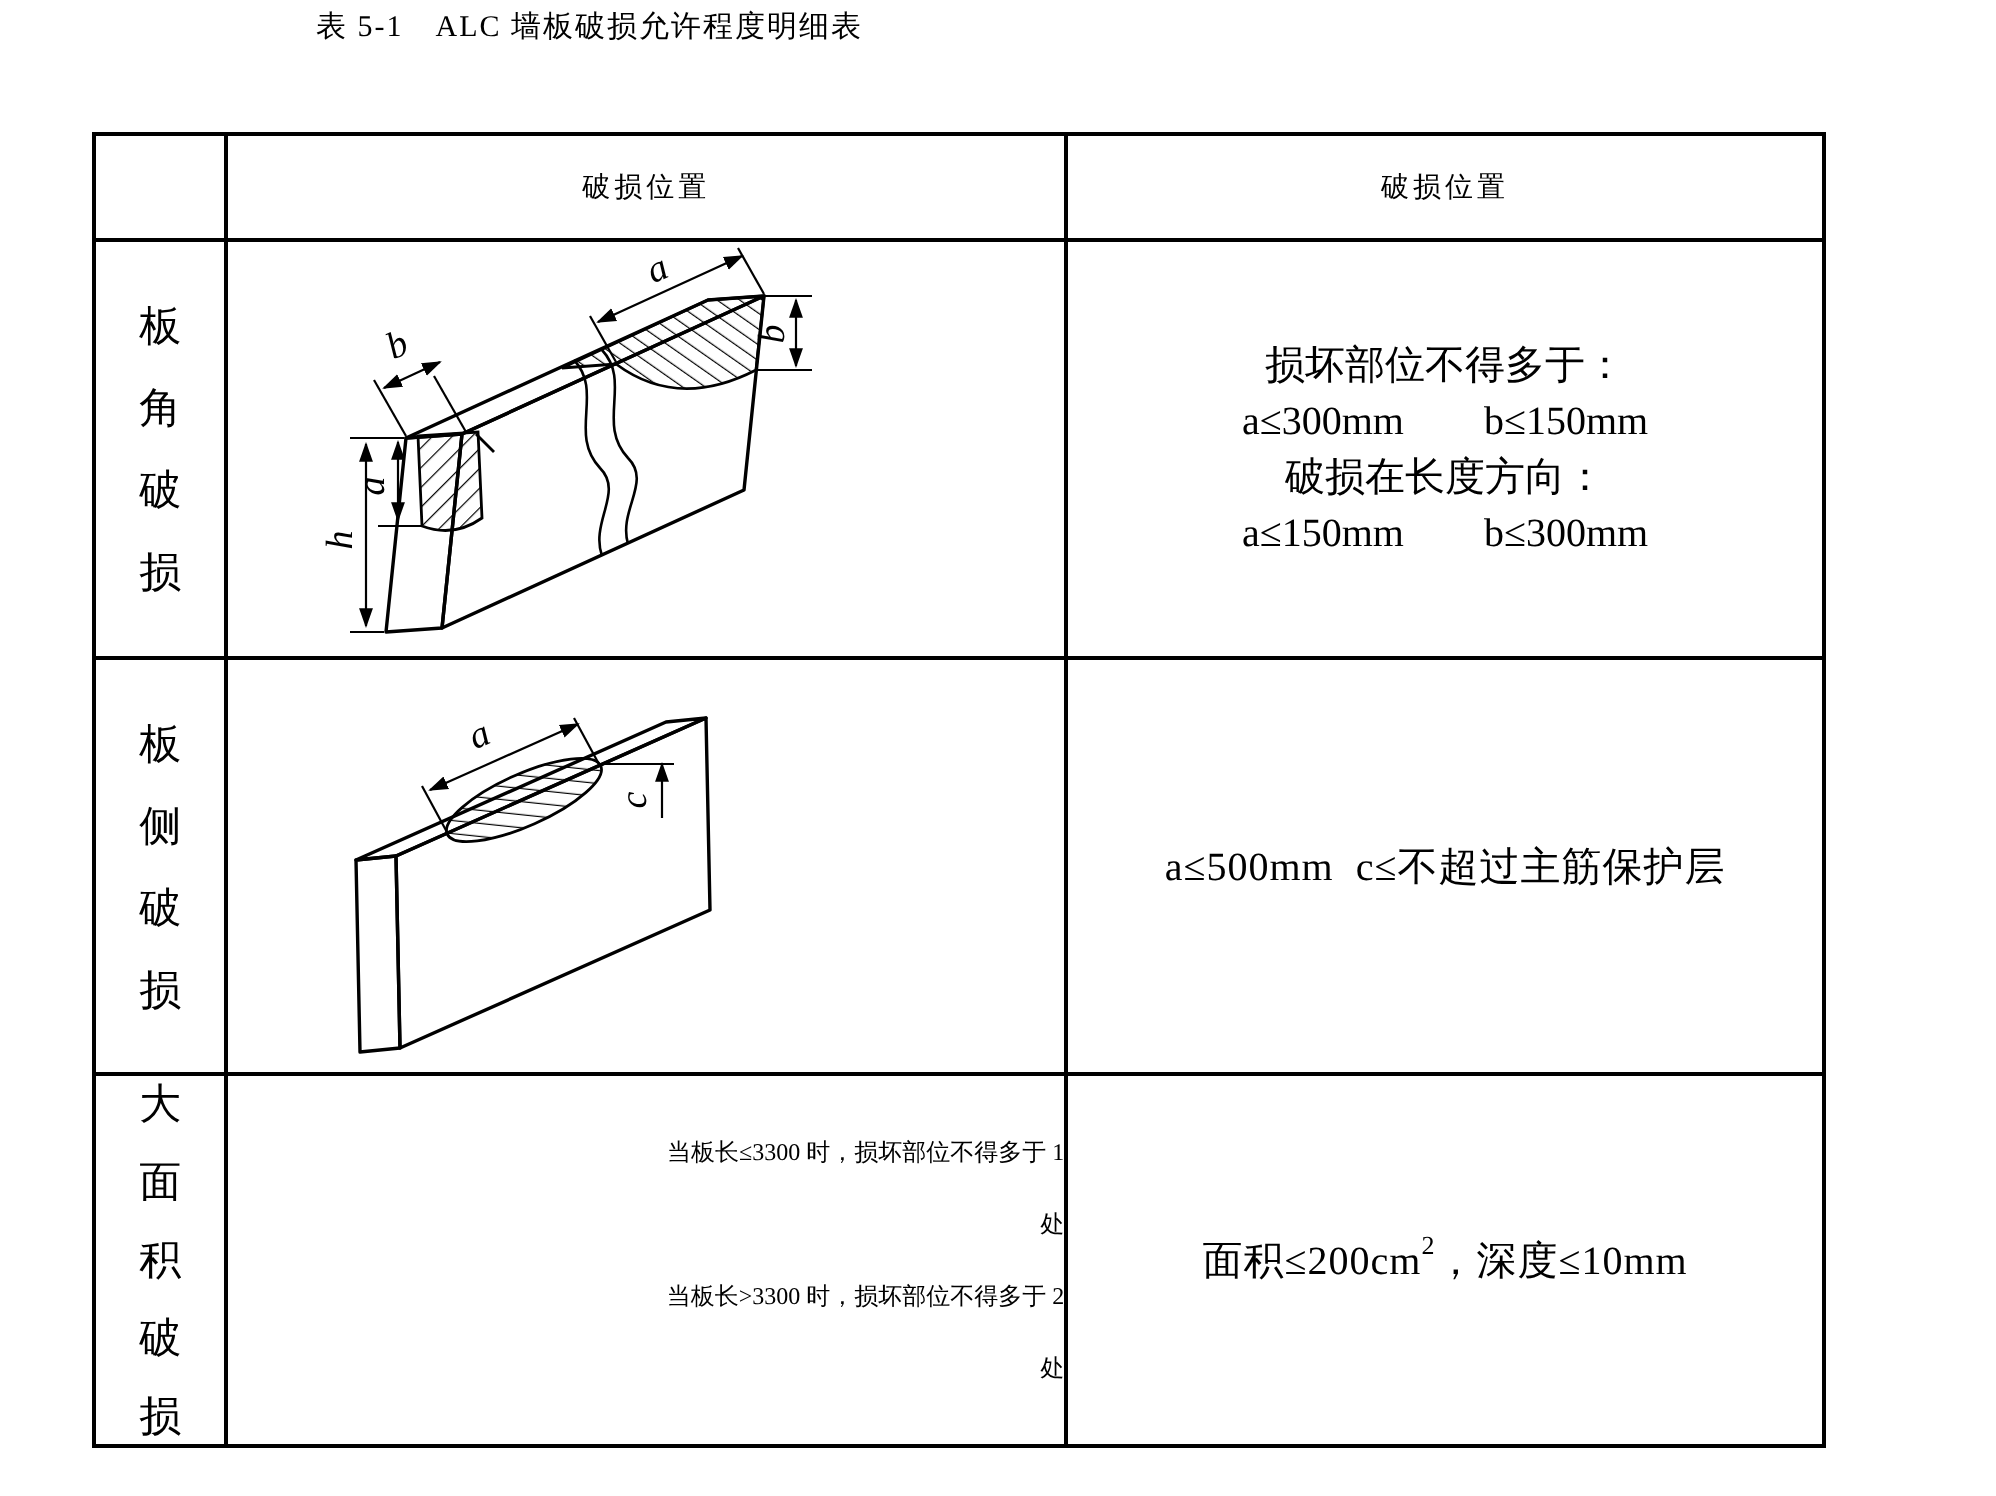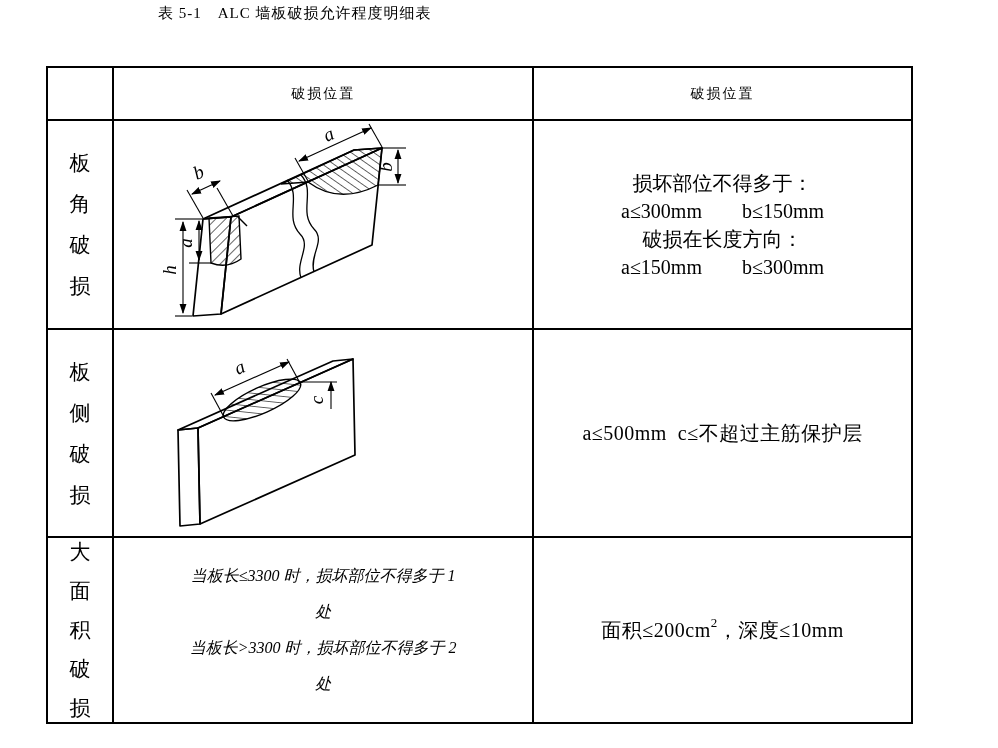--- a/index.html
+++ b/index.html
@@ -29,22 +29,22 @@
   .vlabel{
     display:flex;flex-direction:column;align-items:center;justify-content:center;
     gap:13px;font-size:21px;height:100%;
   }
   .vlabel.tight{gap:11px}
   .diagram-cell{vertical-align:top;}
   .diagram-cell svg{display:block;}
   .limit-cell{text-align:center;font-size:20px;}
   .limit-line{line-height:28px;white-space:pre-wrap;}
   .limit-single{white-space:pre-wrap;letter-spacing:0.5px;}
-  .desc-cell{vertical-align:top;text-align:center;font-size:16px;line-height:36px;
-    padding:7px 8px 0 12px;font-style:italic;}
+  .desc-cell{vertical-align:top;text-align:right;font-size:12px;line-height:36px;
+    padding:7px 8px 0 12px;}
   .desc-line{white-space:pre-wrap;}
   sup.sq{font-size:13px;position:relative;top:-2px;vertical-align:super;line-height:0;}
   .dimtxt{font-size:19px;font-style:italic;fill:#000;}
 </style>
 </head>
 <body>
 
 <div class="doc-title">表 5-1　ALC 墙板破损允许程度明细表</div>
 
 <table class="tbl">

